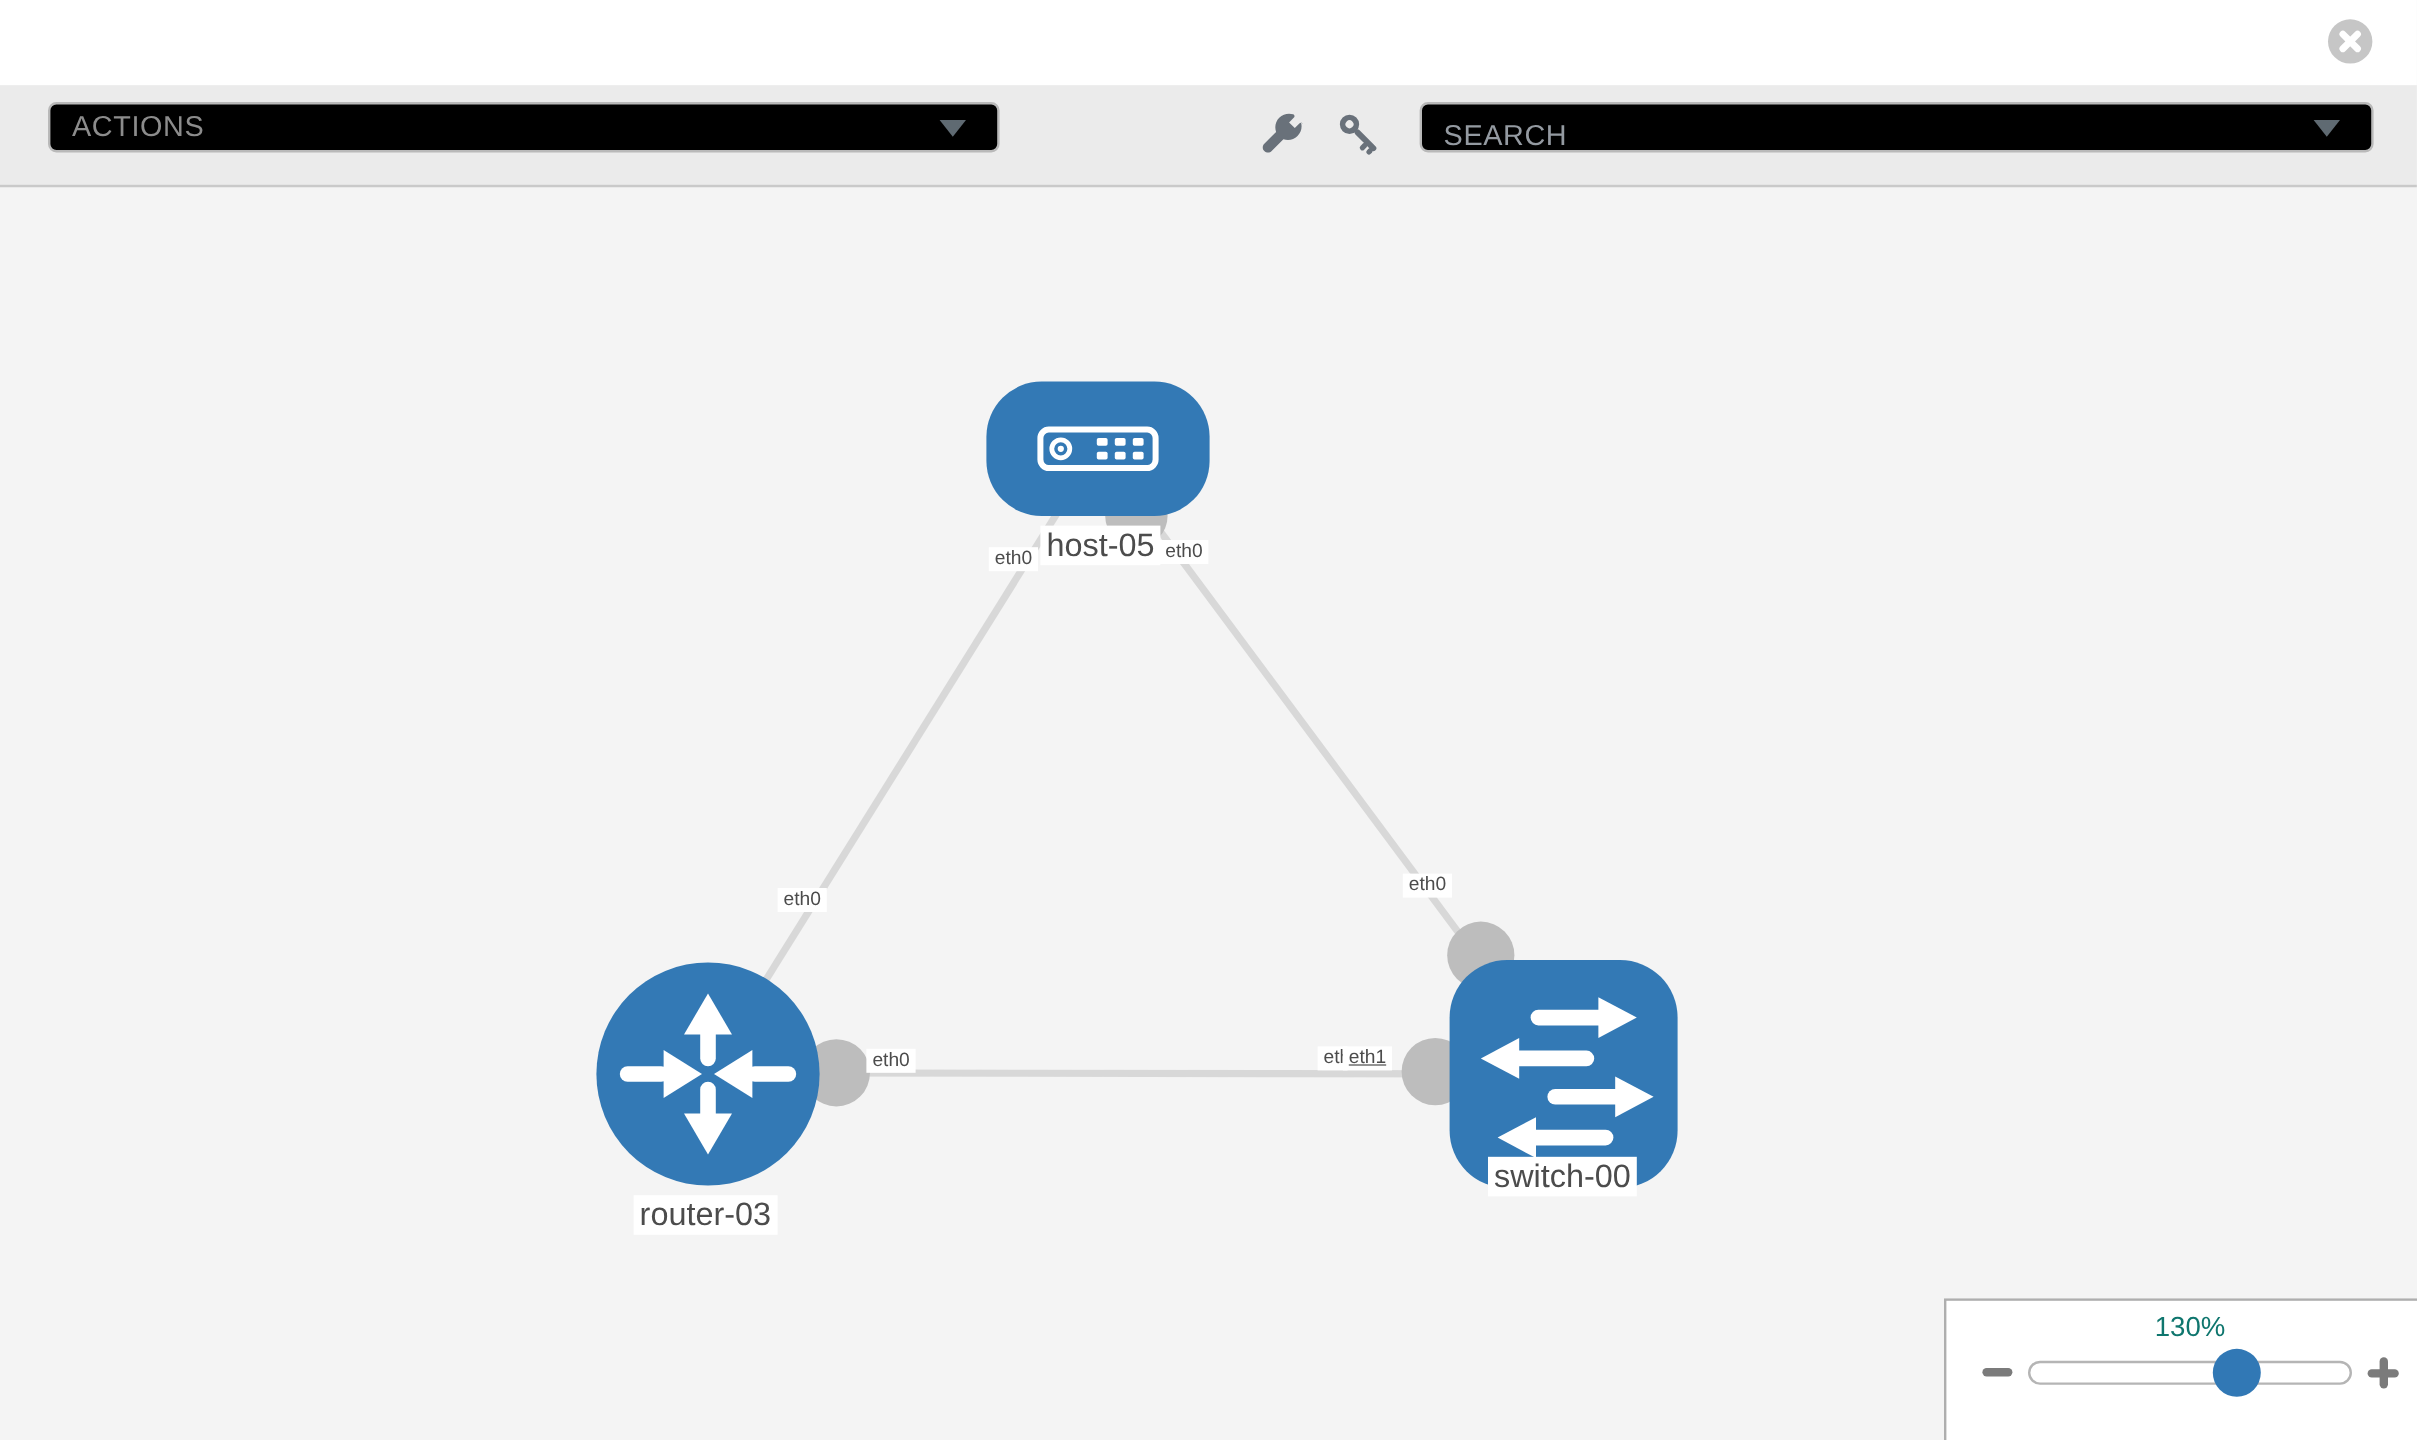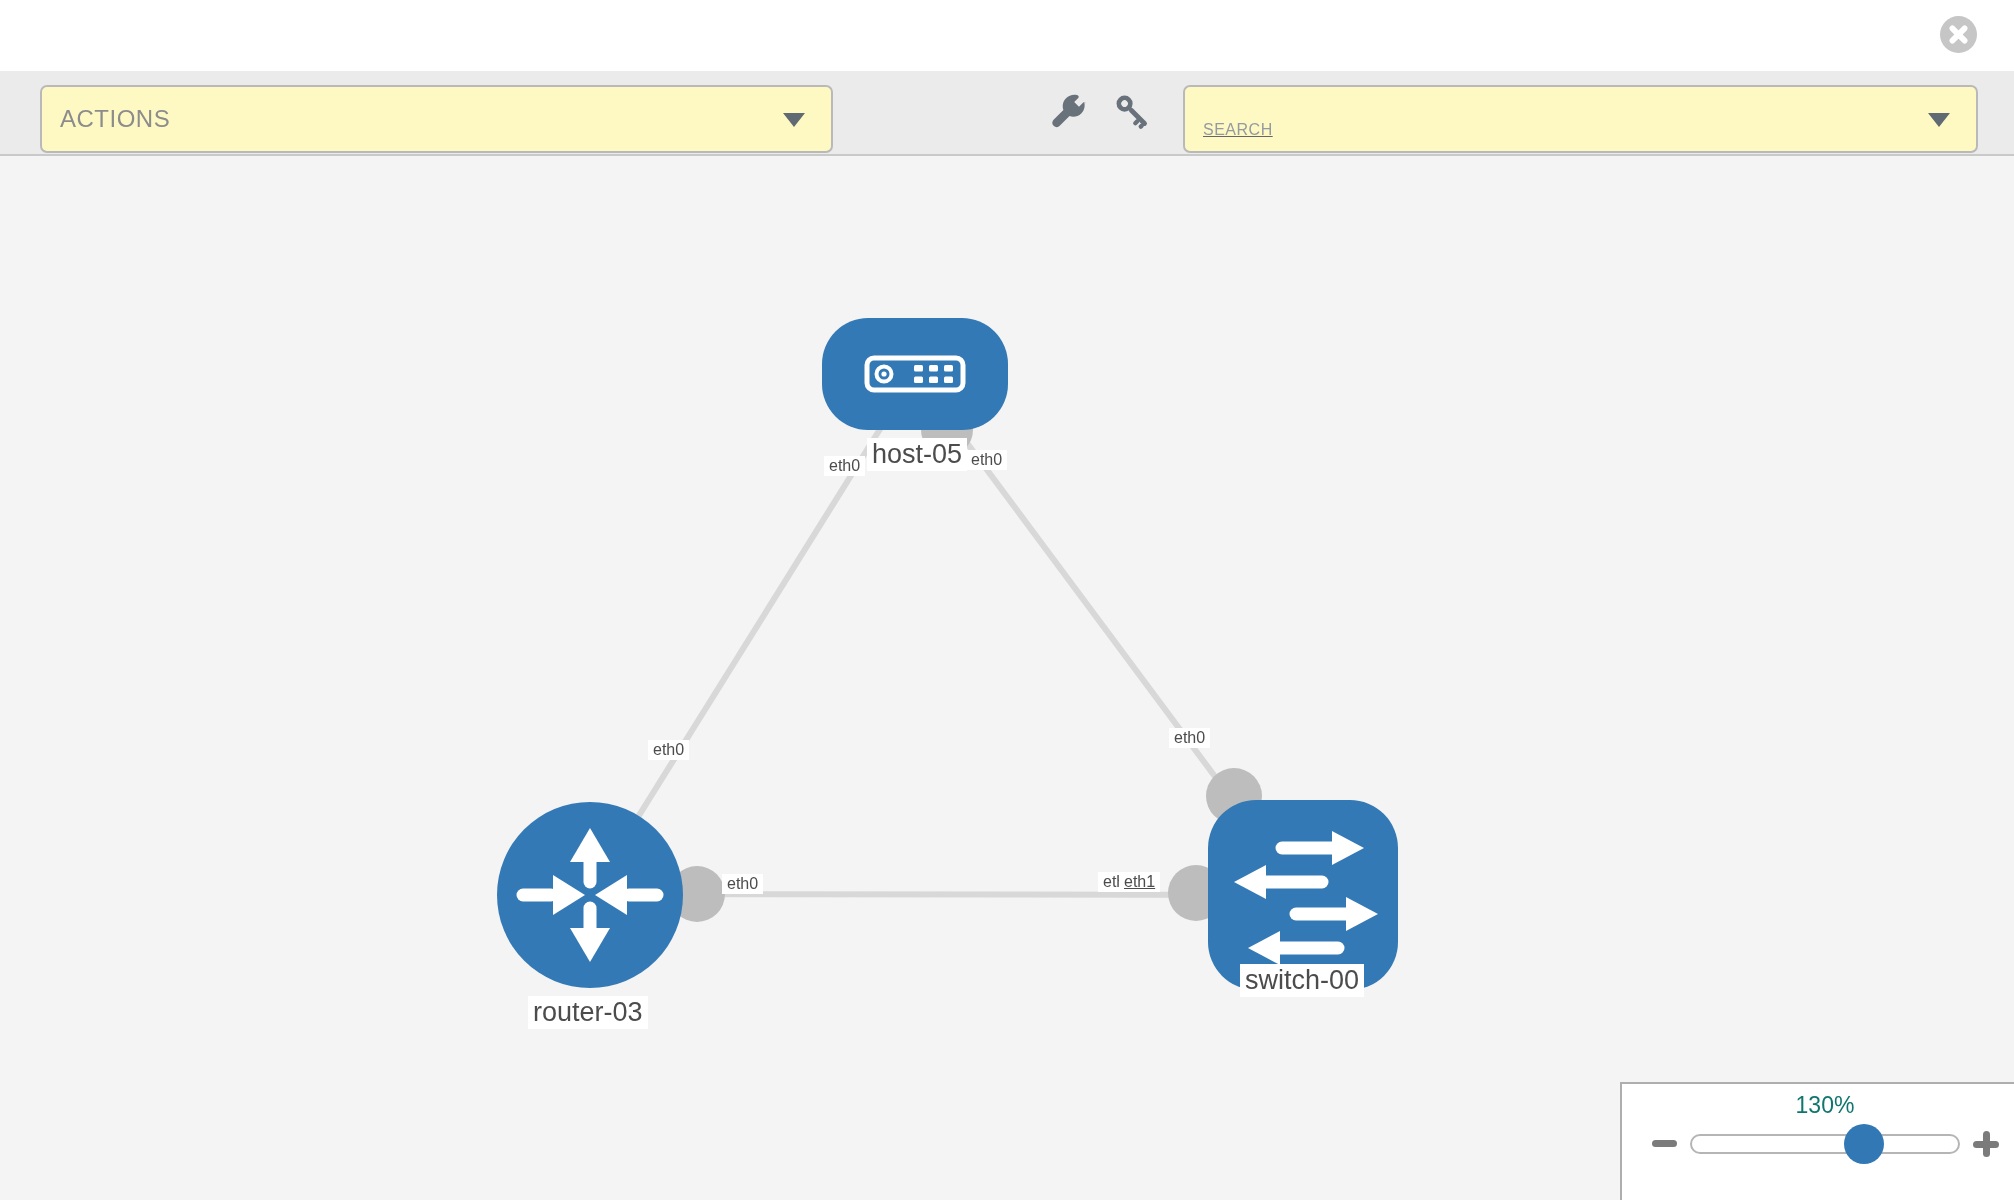--- a/index.html
+++ b/index.html
@@ -8,28 +8,28 @@
 
   
   .header { position:absolute; left:0; top:0; width:2014px; height:71px; background:#ffffff; }
   .header-title { position:absolute; left:42px; top:20px; font-size:27px; font-weight:bold; color:#515151; letter-spacing:.2px; }
   .close-btn { position:absolute; left:1940px; top:16px; width:37px; height:37px; border-radius:50%;
     background:#c6c6c6; display:flex; align-items:center; justify-content:center; cursor:pointer; }
 
   
   .toolbar { position:absolute; left:0; top:71px; width:2014px; height:85px; background:#ebebeb;
     border-bottom:2px solid #c9c9c9; }
-  .select-box { position:absolute; top:14px; height:68px; background:#fef9c3; border:2px solid #b9b9b9;
+  .select-box { position:absolute; top:14px; height:42px; background:#000000; border:2px solid #b9b9b9;
     border-radius:7px; display:flex; align-items:center; }
   .actions-box { left:40px; width:793px; cursor:pointer; }
   .search-box  { left:1183px; width:795px; }
   .select-label { margin-left:18px; font-size:24px; color:#8c8c8c; letter-spacing:.5px; }
-  .search-input { position:absolute; left:4px; top:20px; width:700px; height:46px; border:none; outline:none;
-    font-size:16px; color:#666; padding-left:14px; background:transparent;
-    font-family:"Liberation Sans","DejaVu Sans",sans-serif; letter-spacing:.5px;text-decoration:underline; }
+  .search-input { position:absolute; left:4px; top:4px; width:700px; height:46px; border:none; outline:none;
+    font-size:24px; color:#666; padding-left:14px; background:transparent;
+    font-family:"Liberation Sans","DejaVu Sans",sans-serif; letter-spacing:.5px; }
   .search-input::placeholder { color:#949aa1; opacity:1; }
   .caret { position:absolute; right:26px; top:50%; margin-top:-6px; width:0; height:0;
     border-left:11px solid transparent; border-right:11px solid transparent; border-top:14px solid #5f6a72; }
   .tool-icon { position:absolute; top:20px; width:42px; height:42px; cursor:pointer; }
   .wrench-icon { left:1048px; }
   .key-icon { left:1112px; }
 
   
   .canvas { position:absolute; left:0; top:158px; width:2014px; height:1042px; background:#f4f4f4; }
   .links-layer { position:absolute; left:0; top:0; width:2014px; height:1042px; }

